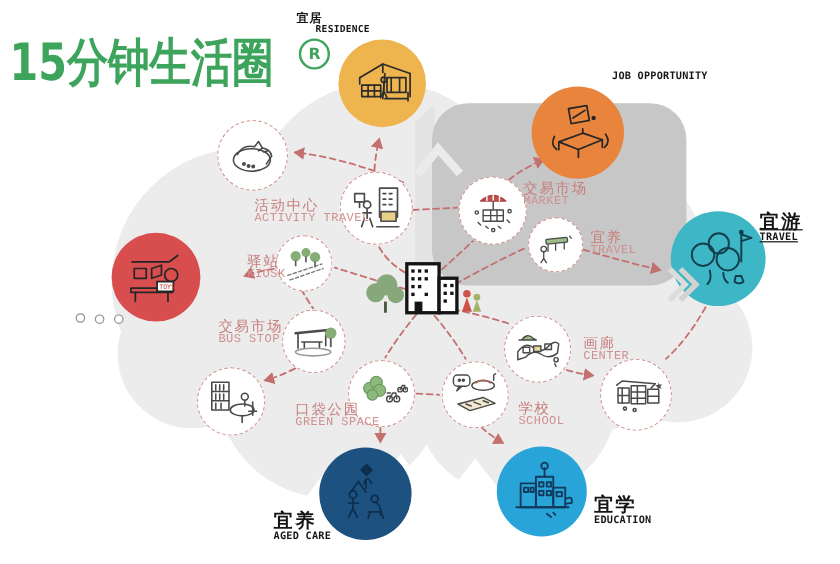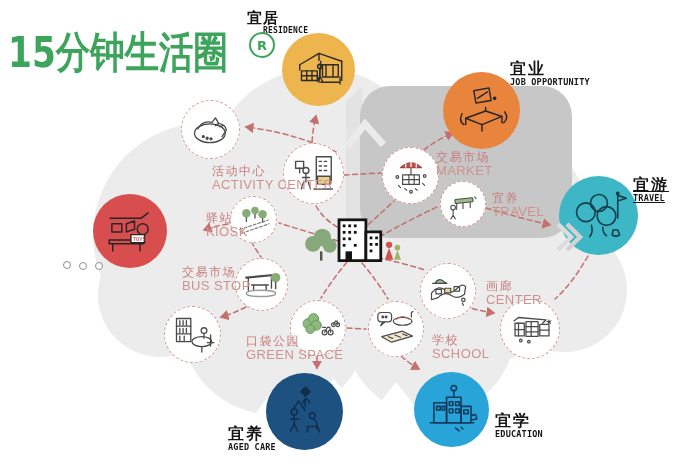--- a/index.html
+++ b/index.html
@@ -8,26 +8,26 @@
   svg{display:block;}
   .abs{position:absolute;}
   
   .hub{position:absolute;border-radius:50%;display:flex;align-items:center;justify-content:center;}
   
   .node{position:absolute;border-radius:50%;background:#fff;border:1.5px dashed #d49a97;
         display:flex;align-items:center;justify-content:center;box-sizing:border-box;}
   
   .plabel{position:absolute;color:#c87e7d;line-height:1.08;white-space:nowrap;}
   .plabel .zh{font-size:12px;font-weight:normal;letter-spacing:1.5px;}
-  .plabel .en{font-size:13px;letter-spacing:.4px;color:#cf918f;font-family:Liberation Sans, sans-serif;text-align:center;}
+  .plabel .en{font-size:10px;letter-spacing:.4px;color:#cf918f;font-family:Liberation Mono, monospace;}
   
   .hlabel{position:absolute;color:#161616;line-height:1.1;white-space:nowrap;}
   .hlabel .zh{font-size:16px;font-weight:bold;letter-spacing:2px;}
   .hlabel .en{font-size:8.5px;font-weight:bold;letter-spacing:.2px;font-family:"DejaVu Sans Mono",monospace;}
-  .hlabel.small .zh{font-size:15px;letter-spacing:1px;}
+  .hlabel.small .zh{font-size:10px;letter-spacing:1px;}
   .hlabel.small .en{font-size:8px;padding-left:16px;}
   .title{position:absolute;left:8px;top:24px;font-size:43px;font-weight:900;color:#3da45c;
          letter-spacing:0px;transform:scaleX(.8);transform-origin:left top;white-space:nowrap;}
   .badge{position:absolute;left:249px;top:32px;width:22px;height:22px;border:2.5px solid #3da45c;
          border-radius:50%;color:#3da45c;font-weight:bold;font-size:13px;display:flex;
          align-items:center;justify-content:center;background:rgba(255,255,255,.55);}
   .dot{position:absolute;width:6px;height:6px;border:1.5px solid #8f8f8f;border-radius:50%;background:#fff;}
 </style>
 </head>
 <body>
@@ -393,42 +393,41 @@
 
   <div class="title">15分钟生活圈</div>
 
   <div class="hlabel small" style="left:247px;top:10px;">
     <div class="zh">宜居</div>
     <div class="en">RESIDENCE</div>
   </div>
   <div class="badge">R</div>
 
   <div class="hlabel" style="left:510px;top:60px;">
-    <div class="zh">宜业</div>
     <div class="en">JOB OPPORTUNITY</div>
   </div>
 
   <div class="hlabel" style="left:633px;top:176px;text-decoration:underline;">
     <div class="zh">宜游</div>
     <div class="en">TRAVEL</div>
   </div>
 
   <div class="hlabel" style="left:228px;top:425px;">
     <div class="zh">宜养</div>
     <div class="en">AGED CARE</div>
   </div>
 
   <div class="hlabel" style="left:495px;top:412px;">
     <div class="zh">宜学</div>
     <div class="en">EDUCATION</div>
   </div>
 
   <div class="plabel" style="left:212px;top:165px;">
     <div class="zh">活动中心</div>
-    <div class="en">ACTIVITY CENTER</div>
+    <div class="en">ACTIVITY TRAVEL</div>
   </div>
 
   <div class="plabel" style="left:206px;top:212px;">
     <div class="zh">驿站</div>
     <div class="en">KIOSK</div>
   </div>
 
   <div class="plabel" style="left:436px;top:151px;">
     <div class="zh">交易市场</div>
     <div class="en">MARKET</div>

